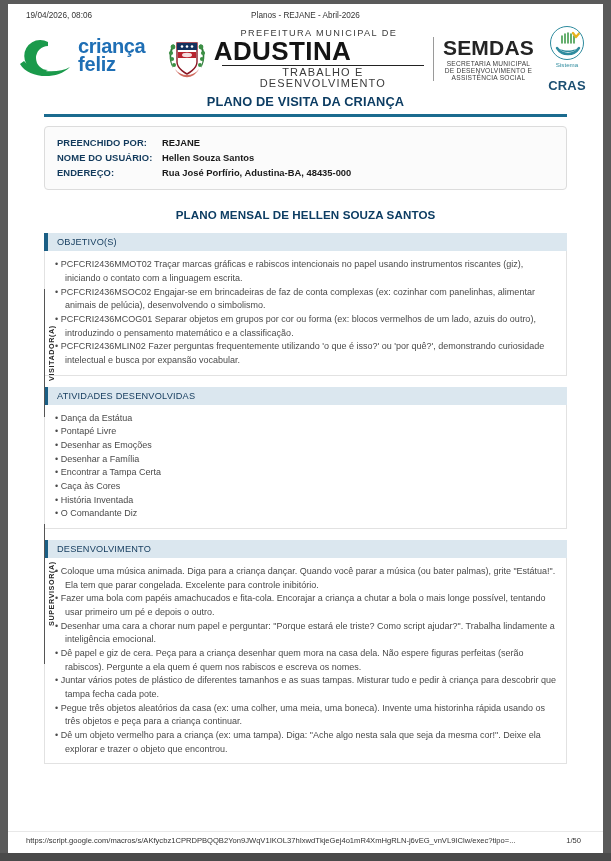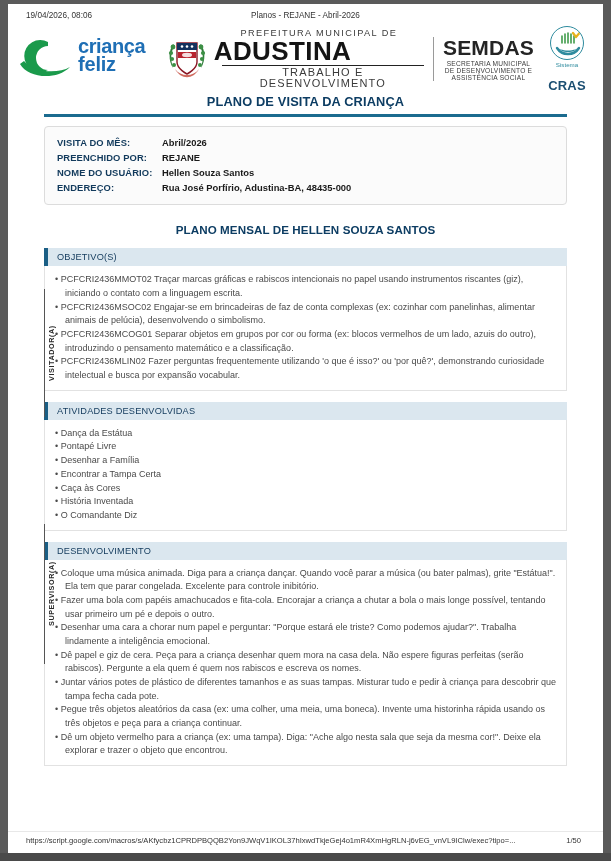--- a/index.html
+++ b/index.html
@@ -281,24 +281,20 @@
 
     </div>
 
     <div class="doc-body">
 
       <div class="plan-title">PLANO DE VISITA DA CRIANÇA</div>
       <div class="title-rule"></div>
 
       <div class="info-box">
         <div class="info-row">
-          <span class="info-label">VISITA DO MÊS:</span>
-          <span class="info-value">Abril/2026</span>
-        </div>
-        <div class="info-row">
           <span class="info-label">PREENCHIDO POR:</span>
           <span class="info-value">REJANE</span>
         </div>
         <div class="info-row">
           <span class="info-label">NOME DO USUÁRIO:</span>
           <span class="info-value">Hellen Souza Santos</span>
         </div>
         <div class="info-row">
           <span class="info-label">ENDEREÇO:</span>
           <span class="info-value">Rua José Porfírio, Adustina-BA, 48435-000</span>
@@ -318,34 +314,35 @@
           <div class="bullet">PCFCRI2436MCOG01 Separar objetos em grupos por cor ou forma (ex: blocos vermelhos de um lado, azuis do outro), introduzindo o pensamento matemático e a classificação.</div>
           <div class="bullet">PCFCRI2436MLIN02 Fazer perguntas frequentemente utilizando 'o que é isso?' ou 'por quê?', demonstrando curiosidade intelectual e busca por expansão vocabular.</div>
         </div>
       </div>
 
       <div class="section">
         <div class="section-head">ATIVIDADES DESENVOLVIDAS</div>
         <div class="section-body compact">
           <div class="bullet">Dança da Estátua</div>
           <div class="bullet">Pontapé Livre</div>
+          <div class="bullet">Desenhar as Emoções</div>
           <div class="bullet">Desenhar a Família</div>
           <div class="bullet">Encontrar a Tampa Certa</div>
           <div class="bullet">Caça às Cores</div>
           <div class="bullet">História Inventada</div>
           <div class="bullet">O Comandante Diz</div>
         </div>
       </div>
 
       <div class="section">
         <div class="section-head">DESENVOLVIMENTO</div>
         <div class="section-body">
           <div class="bullet">Coloque uma música animada. Diga para a criança dançar. Quando você parar a música (ou bater palmas), grite "Estátua!". Ela tem que parar congelada. Excelente para controle inibitório.</div>
           <div class="bullet">Fazer uma bola com papéis amachucados e fita-cola. Encorajar a criança a chutar a bola o mais longe possível, tentando usar primeiro um pé e depois o outro.</div>
-          <div class="bullet">Desenhar uma cara a chorar num papel e perguntar: "Porque estará ele triste? Como podemos ajudar?". Trabalha lindamente a inteligência emocional.</div>
+          <div class="bullet">Desenhar uma cara a chorar num papel e perguntar: "Porque estará ele triste? Como script ajudar?". Trabalha lindamente a inteligência emocional.</div>
           <div class="bullet">Dê papel e giz de cera. Peça para a criança desenhar quem mora na casa dela. Não espere figuras perfeitas (serão rabiscos). Pergunte a ela quem é quem nos rabiscos e escreva os nomes.</div>
           <div class="bullet">Juntar vários potes de plástico de diferentes tamanhos e as suas tampas. Misturar tudo e pedir à criança para descobrir que tampa fecha cada pote.</div>
           <div class="bullet">Pegue três objetos aleatórios da casa (ex: uma colher, uma meia, uma boneca). Invente uma historinha rápida usando os três objetos e peça para a criança continuar.</div>
           <div class="bullet">Dê um objeto vermelho para a criança (ex: uma tampa). Diga: "Ache algo nesta sala que seja da mesma cor!". Deixe ela explorar e trazer o objeto que encontrou.</div>
         </div>
       </div>
 
     </div>
   </div>
 

